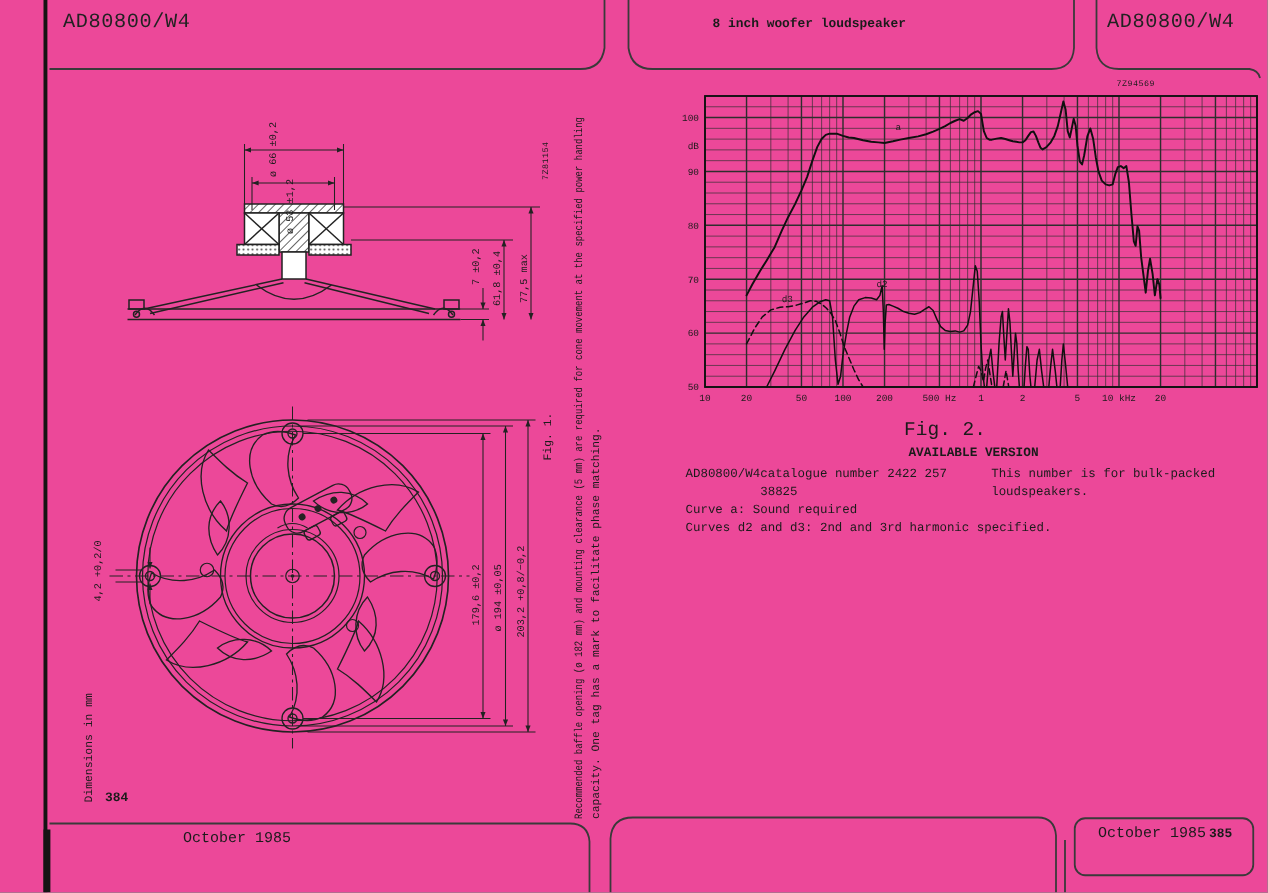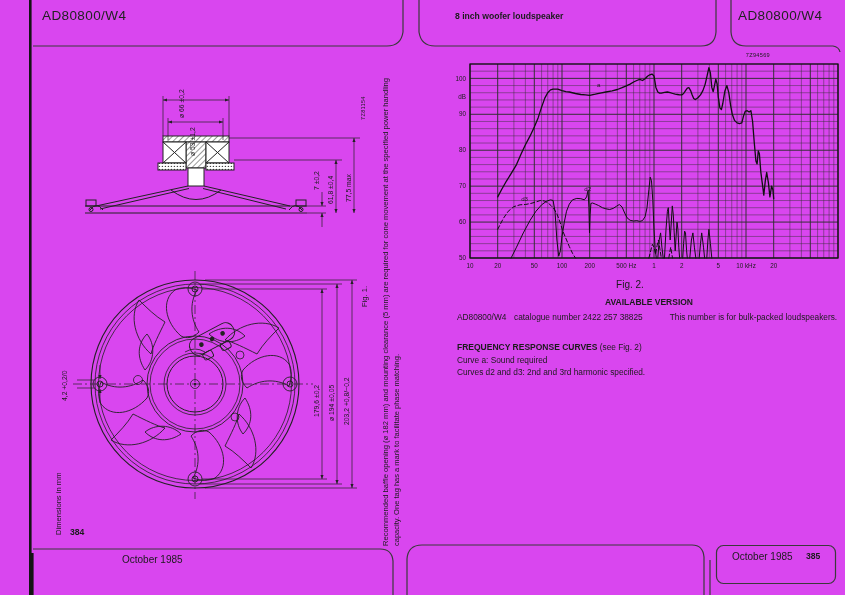--- a/index.html
+++ b/index.html
@@ -1,21 +1,21 @@
 <!DOCTYPE html>
 <html><head>
 <meta charset="utf-8">
 <style>
   html,body{margin:0;padding:0;background:#888;}
-  .page{position:relative;width:845px;height:595px;background:#d946ef;overflow:hidden;
-        font-family:Liberation Sans, sans-serif;color:#1b1b1b;}
+  .page{position:relative;width:845px;height:595px;background:#ec4899;overflow:hidden;
+        font-family:Liberation Mono, monospace;color:#1b1b1b;}
   .abs{position:absolute;}
   .tab-head{font-size:13.5px;letter-spacing:.4px;color:#222;}
-  .center-title{font-size:8.6px;font-weight:bold;}
-  .caption{font-size:10px;}
+  .center-title{font-size:8.6px;font-weight:bold;margin-left:20px;}
+  .caption{font-size:13px;}
   .body-text{font-size:8.3px;line-height:1.45;}
   .h-bold{font-size:8.5px;font-weight:bold;margin:0 0 4px 0;text-align:center;}
   .row-line{display:flex;align-items:baseline;}
   .footer-num{font-size:8.6px;font-weight:600;}
   .footer-date{font-size:10px;}
   svg text{fill:#1b1b1b;}
   .dimlab{font-size:6.8px;}
   .codelab{font-size:5.6px;letter-spacing:.3px;}
   .figlab{font-size:7.6px;}
   .notelab{font-size:7.5px;}
@@ -318,23 +318,20 @@
 
   <div class="abs caption" style="left:600px;top:279px;width:60px;text-align:center">Fig. 2.</div>
 
   <div class="abs" style="left:457px;top:297px;width:384px">
     <div class="h-bold">AVAILABLE VERSION</div>
     <div class="row-line body-text">
       <span style="width:57px">AD80800/W4</span>
       <span>catalogue number 2422 257 38825</span>
       <span style="margin-left:27px">This number is for bulk-packed loudspeakers.</span>
     </div>
-    <div style="margin-top:13px">
-      <span class="h-bold" style="margin:0">FREQUENCY RESPONSE CURVES</span><span class="body-text"> (see Fig. 2)</span>
-    </div>
     <div class="body-text">Curve a: Sound required</div>
     <div class="body-text">Curves d2 and d3: 2nd and 3rd harmonic specified.</div>
   </div>
 
   <div class="abs footer-date" style="left:732px;top:551px">October 1985</div>
   <div class="abs footer-num" style="left:806px;top:551px">385</div>
 
 </div>
 
 </body></html>

